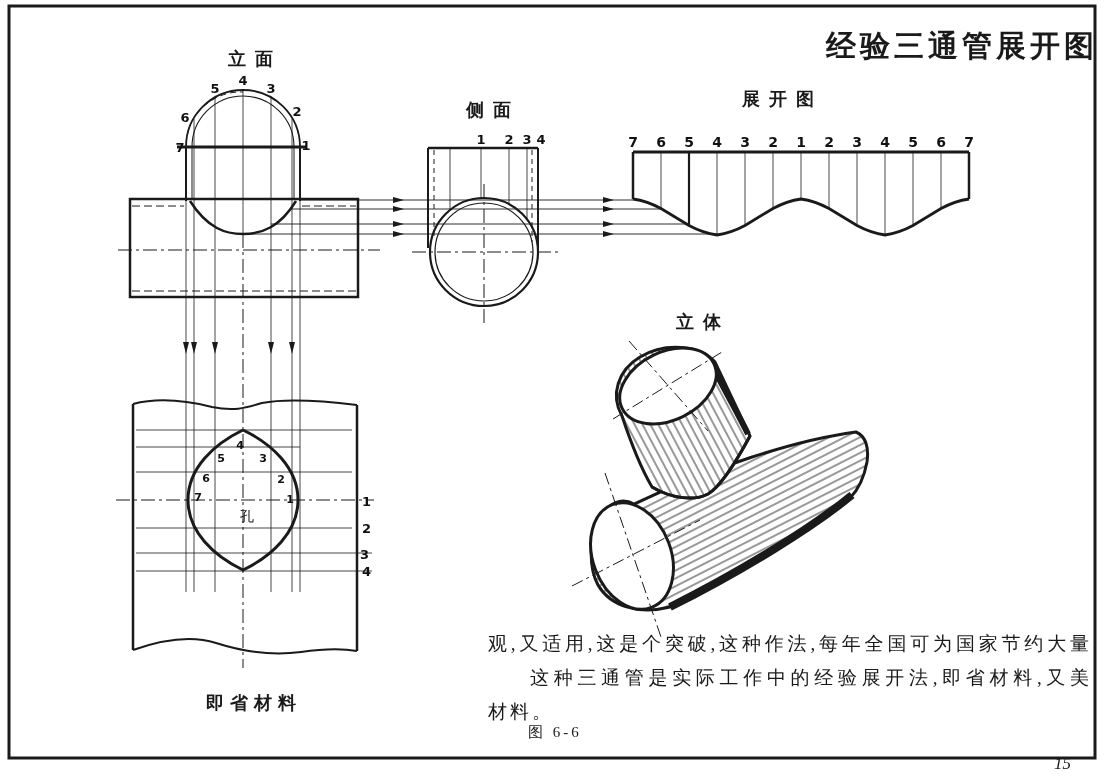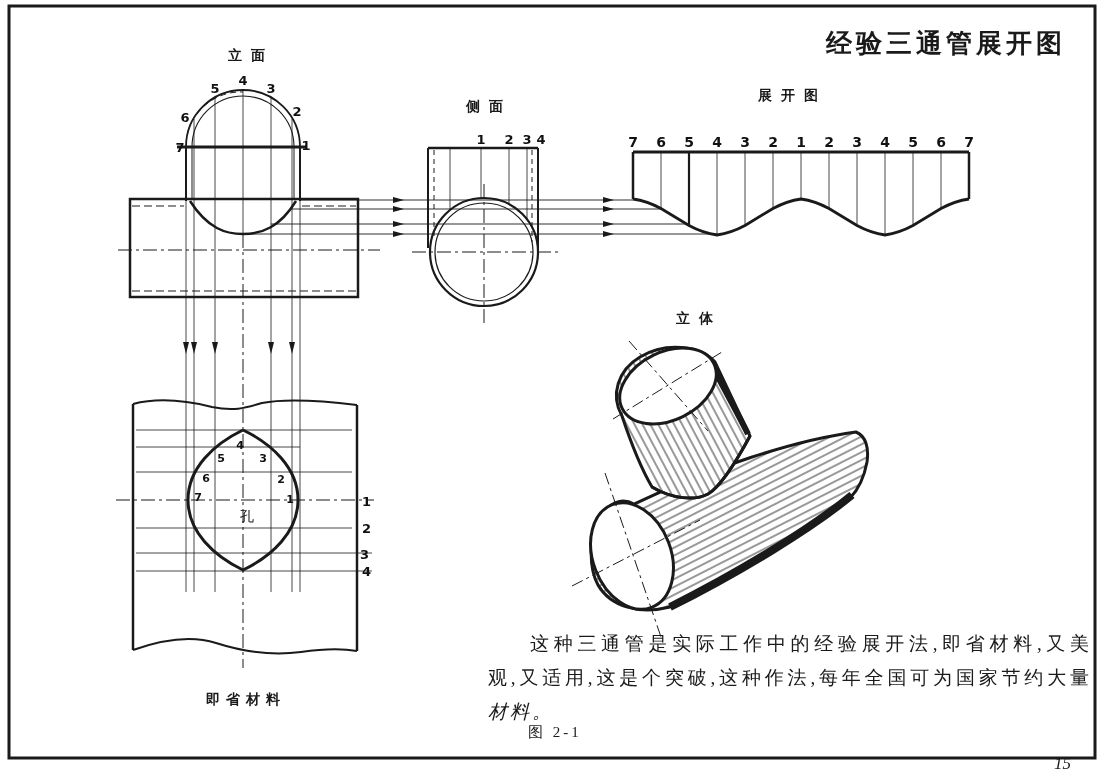--- a/index.html
+++ b/index.html
@@ -3,40 +3,40 @@
 <meta charset="utf-8">
 <style>
   html,body{margin:0;padding:0;background:#f2f2ef;}
   .page{
     position:relative;width:1104px;height:778px;background:#ffffff;
     font-family:"Liberation Sans","DejaVu Sans",sans-serif;color:#1a1a1a;overflow:hidden;
   }
   svg{position:absolute;left:0;top:0;}
   .txt{position:absolute;white-space:nowrap;color:#1a1a1a;}
   .title{
-    left:826px;top:26px;font-size:26px;font-weight:bold;letter-spacing:4px;
+    left:826px;top:26px;font-size:30px;font-weight:bold;letter-spacing:4px;
     font-family:"Liberation Serif","DejaVu Serif",serif;
   }
   .viewlabel{
-    font-size:14px;font-weight:bold;letter-spacing:9px;
+    font-size:18px;font-weight:bold;letter-spacing:9px;
     font-family:"Liberation Serif","DejaVu Serif",serif;
   }
   .lbl-elev{left:228px;top:47px;}
   .lbl-side{left:466px;top:98px;}
-  .lbl-dev{left:758px;top:87px;}
+  .lbl-dev{left:742px;top:87px;}
   .lbl-solid{left:676px;top:310px;font-family:Liberation Serif, serif;}
   .lbl-holedev{left:206px;top:691px;letter-spacing:6px;}
   .para{
     position:absolute;left:488px;top:627px;width:604px;
     font-family:"Liberation Serif","DejaVu Serif",serif;
     font-size:19px;line-height:34px;letter-spacing:3px;color:#1a1a1a;
   }
   .para .l{text-align:justify;text-align-last:justify;}
   .para .l0{text-indent:42px;}
-  .para .l2{text-align:right;text-align-last:left;font-style:italic;}
+  .para .l2{text-align:right;text-align-last:left;}
   .caption{left:528px;top:723px;font-size:15px;letter-spacing:3px;
     font-family:"Liberation Serif","DejaVu Serif",serif;}
   .pagenum{left:1054px;top:754px;font-size:17px;font-style:italic;
     font-family:"Liberation Serif","DejaVu Serif",serif;}
   text{font-family:"DejaVu Sans","Liberation Sans",sans-serif;font-weight:bold;fill:#111;}
   .n13{font-size:13px;}
   .n14{font-size:14px;}
   .n11{font-size:11px;}
 </style>
 </head>
@@ -238,21 +238,21 @@
 </svg>
 
 <div class="txt title">经验三通管展开图</div>
 <div class="txt viewlabel lbl-elev">立面</div>
 <div class="txt viewlabel lbl-side">侧面</div>
 <div class="txt viewlabel lbl-dev">展开图</div>
 <div class="txt viewlabel lbl-solid">立体</div>
 <div class="txt viewlabel lbl-holedev">即省材料</div>
 
 <div class="para">
+  <div class="l">观,又适用,这是个突破,这种作法,每年全国可为国家节约大量</div>
   <div class="l l0">这种三通管是实际工作中的经验展开法,即省材料,又美</div>
-  <div class="l">观,又适用,这是个突破,这种作法,每年全国可为国家节约大量</div>
   <div class="l l2">材料。</div>
 </div>
 
-<div class="txt caption">图 2-1</div>
+<div class="txt caption">图 6-6</div>
 <div class="txt pagenum">15</div>
 
 </div>
 
 </body></html>

